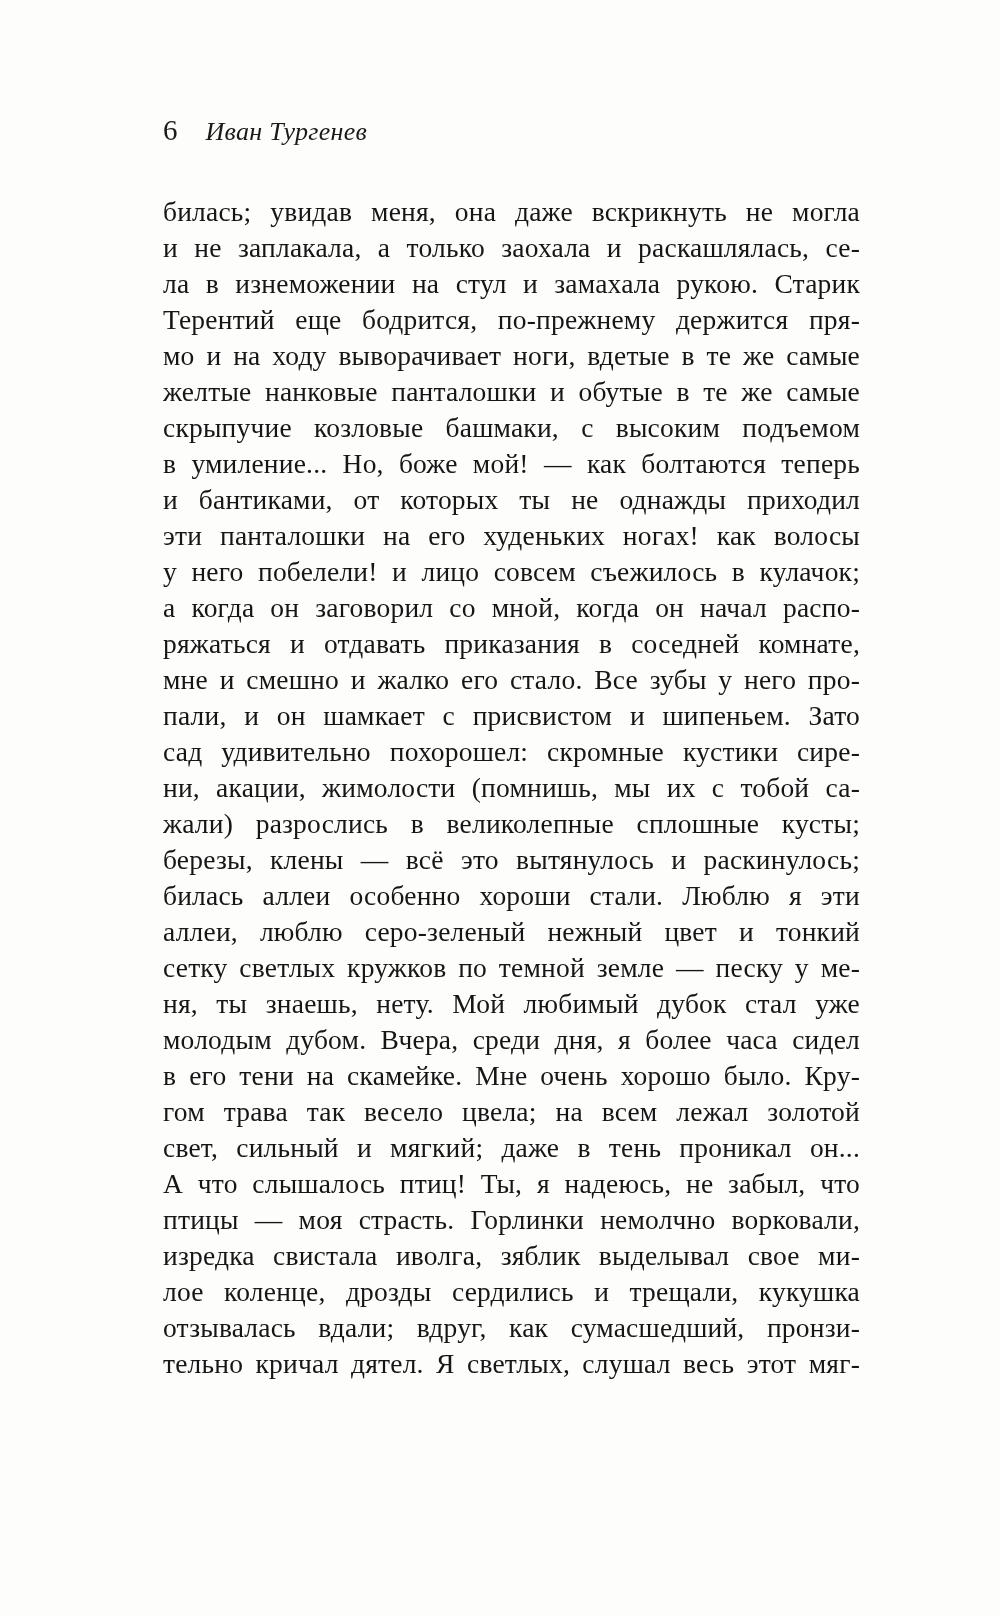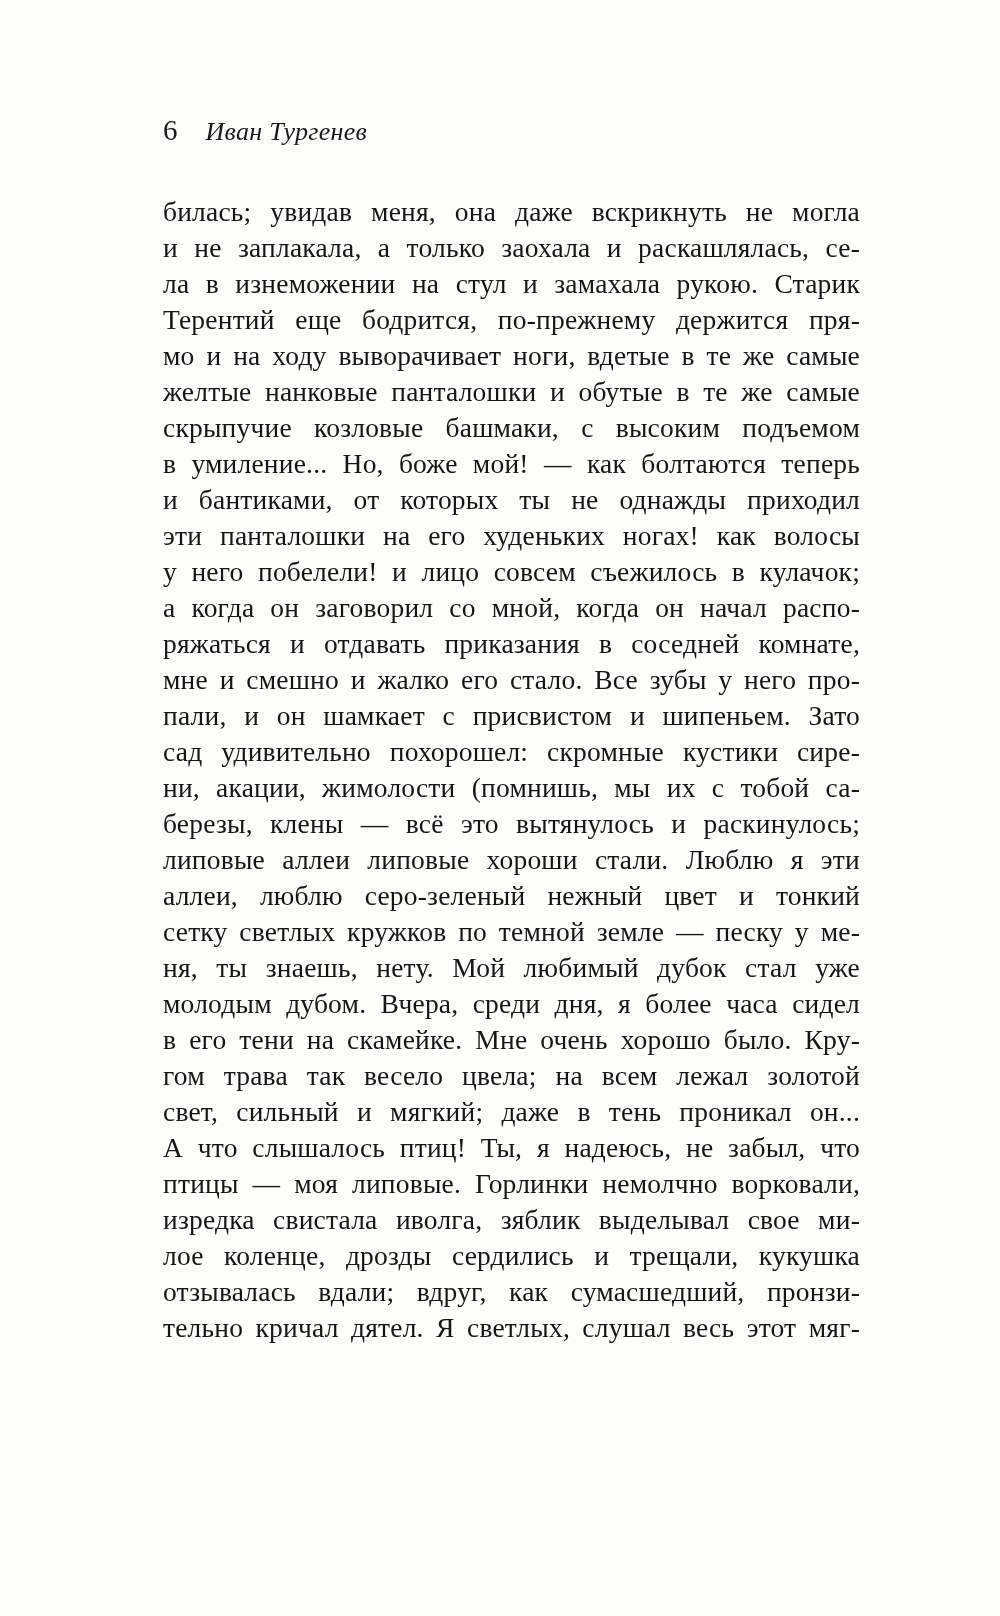--- a/index.html
+++ b/index.html
@@ -77,30 +77,31 @@
       <div class="text-line">в умиление... Но, боже мой! — как болтаются теперь</div>
       <div class="text-line">и бантиками, от которых ты не однажды приходил</div>
       <div class="text-line">эти панталошки на его худеньких ногах! как волосы</div>
       <div class="text-line">у него побелели! и лицо совсем съежилось в кулачок;</div>
       <div class="text-line">а когда он заговорил со мной, когда он начал распо-</div>
       <div class="text-line">ряжаться и отдавать приказания в соседней комнате,</div>
       <div class="text-line">мне и смешно и жалко его стало. Все зубы у него про-</div>
       <div class="text-line">пали, и он шамкает с присвистом и шипеньем. Зато</div>
       <div class="text-line">сад удивительно похорошел: скромные кустики сире-</div>
       <div class="text-line">ни, акации, жимолости (помнишь, мы их с тобой са-</div>
+      <div class="text-line">жали) разрослись в великолепные сплошные кусты;</div>
       <div class="text-line">березы, клены — всё это вытянулось и раскинулось;</div>
-      <div class="text-line">липовые аллеи липовые хороши стали. Люблю я эти</div>
+      <div class="text-line">билась аллеи особенно хороши стали. Люблю я эти</div>
       <div class="text-line">аллеи, люблю серо-зеленый нежный цвет и тонкий</div>
       <div class="text-line">сетку светлых кружков по темной земле — песку у ме-</div>
       <div class="text-line">ня, ты знаешь, нету. Мой любимый дубок стал уже</div>
       <div class="text-line">молодым дубом. Вчера, среди дня, я более часа сидел</div>
       <div class="text-line">в его тени на скамейке. Мне очень хорошо было. Кру-</div>
       <div class="text-line">гом трава так весело цвела; на всем лежал золотой</div>
       <div class="text-line">свет, сильный и мягкий; даже в тень проникал он...</div>
       <div class="text-line">А что слышалось птиц! Ты, я надеюсь, не забыл, что</div>
-      <div class="text-line">птицы — моя липовые. Горлинки немолчно ворковали,</div>
+      <div class="text-line">птицы — моя страсть. Горлинки немолчно ворковали,</div>
       <div class="text-line">изредка свистала иволга, зяблик выделывал свое ми-</div>
       <div class="text-line">лое коленце, дрозды сердились и трещали, кукушка</div>
       <div class="text-line">отзывалась вдали; вдруг, как сумасшедший, пронзи-</div>
       <div class="text-line">тельно кричал дятел. Я светлых, слушал весь этот мяг-</div>
     </main>
 
 </div>
 
 </body></html>

